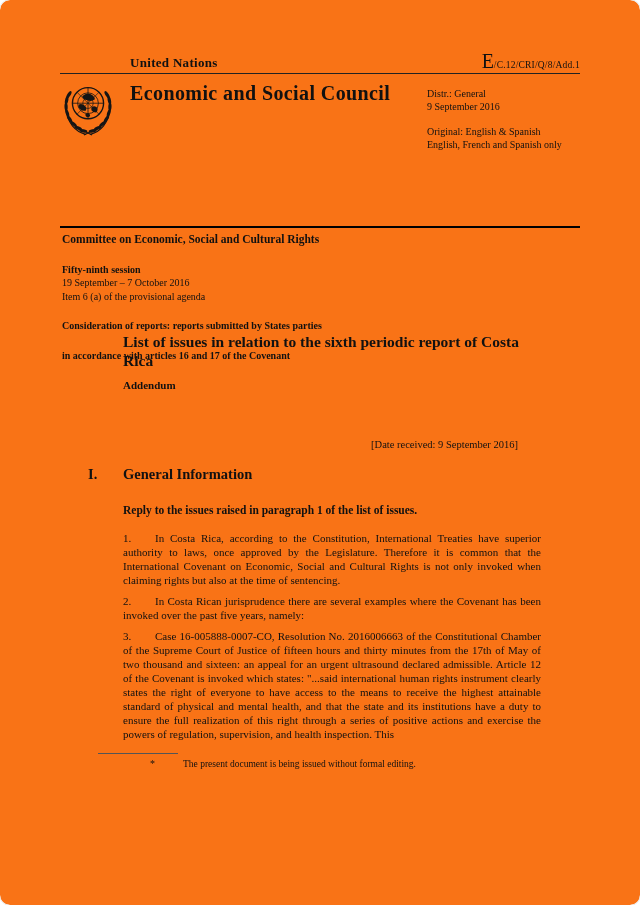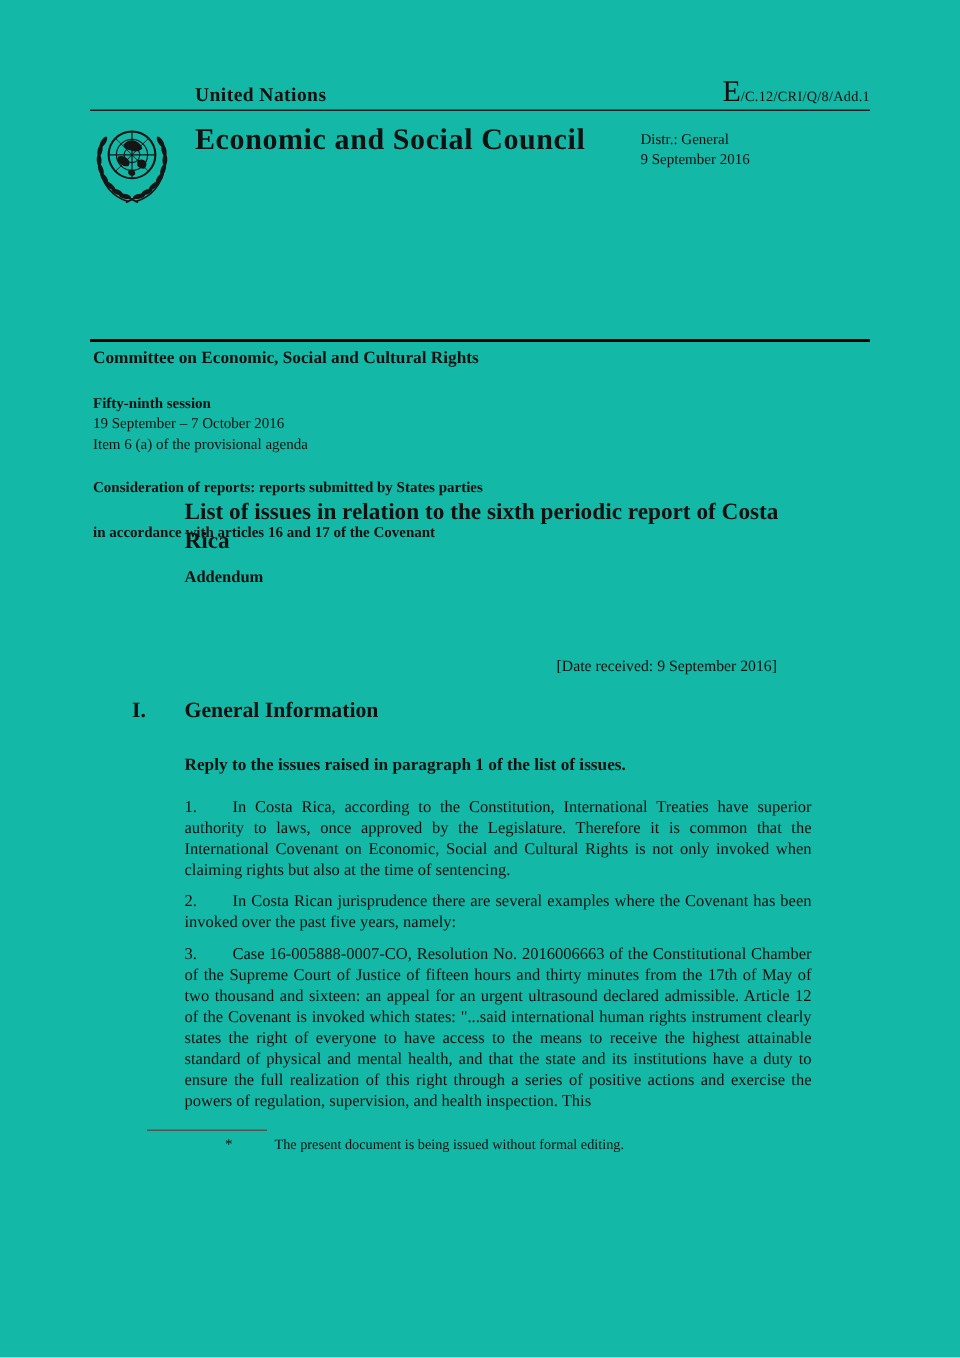--- a/index.html
+++ b/index.html
@@ -1,21 +1,21 @@
 <!DOCTYPE html>
 <html><head>
 <meta charset="utf-8">
 <style>
   html,body{margin:0;padding:0;}
   body{
     width:640px;height:905px;background:#ffffff;position:relative;
     font-family:"Liberation Serif","DejaVu Serif",serif;color:#111;
     overflow:hidden;
   }
-  .page{position:absolute;inset:0;background:#14b8a6;outline:1px solid #e9e9e9;}
+  .page{position:absolute;inset:0;background:#f97316;outline:1px solid #e9e9e9;border-radius:10px;}
   .abs{position:absolute;}
 
   
   .un-label{left:130px;top:55px;font-size:13px;font-weight:bold;letter-spacing:0.3px;}
   .doc-symbol{right:60px;top:50px;display:flex;align-items:baseline;}
   .doc-symbol .big-e{font-size:20px;font-weight:normal;}
   .doc-symbol .rest{font-size:9.5px;letter-spacing:0.2px;}
   .rule-top{left:60px;top:73px;width:520px;border-top:1.4px solid #222;}
 
   .council-title{left:130px;top:82px;font-size:20px;font-weight:bold;letter-spacing:0.4px;}
@@ -107,20 +107,24 @@
       <ellipse cx="58" cy="90" rx="7" ry="2.8" transform="rotate(170 58 90)"></ellipse>
     </g>
   </svg>
 
   <div class="abs council-title">Economic and Social Council</div>
 
   <div class="abs distr-block">
     <div>Distr.: General</div>
     <div>9 September 2016</div>
   </div>
+  <div class="abs orig-block">
+    <div>Original: English &amp; Spanish</div>
+    <div>English, French and Spanish only</div>
+  </div>
 
   <div class="abs rule-thick"></div>
 
   <div class="abs committee">
     <div class="c-name">Committee on Economic, Social and Cultural Rights</div>
     <div class="c-bold">Fifty-ninth session</div>
     <div>19 September – 7 October 2016</div>
     <div>Item 6 (a) of the provisional agenda</div>
     <div class="c-bold">Consideration of reports: reports submitted by States parties</div>
     <div class="c-bold">in accordance with articles 16 and 17 of the Covenant</div>

